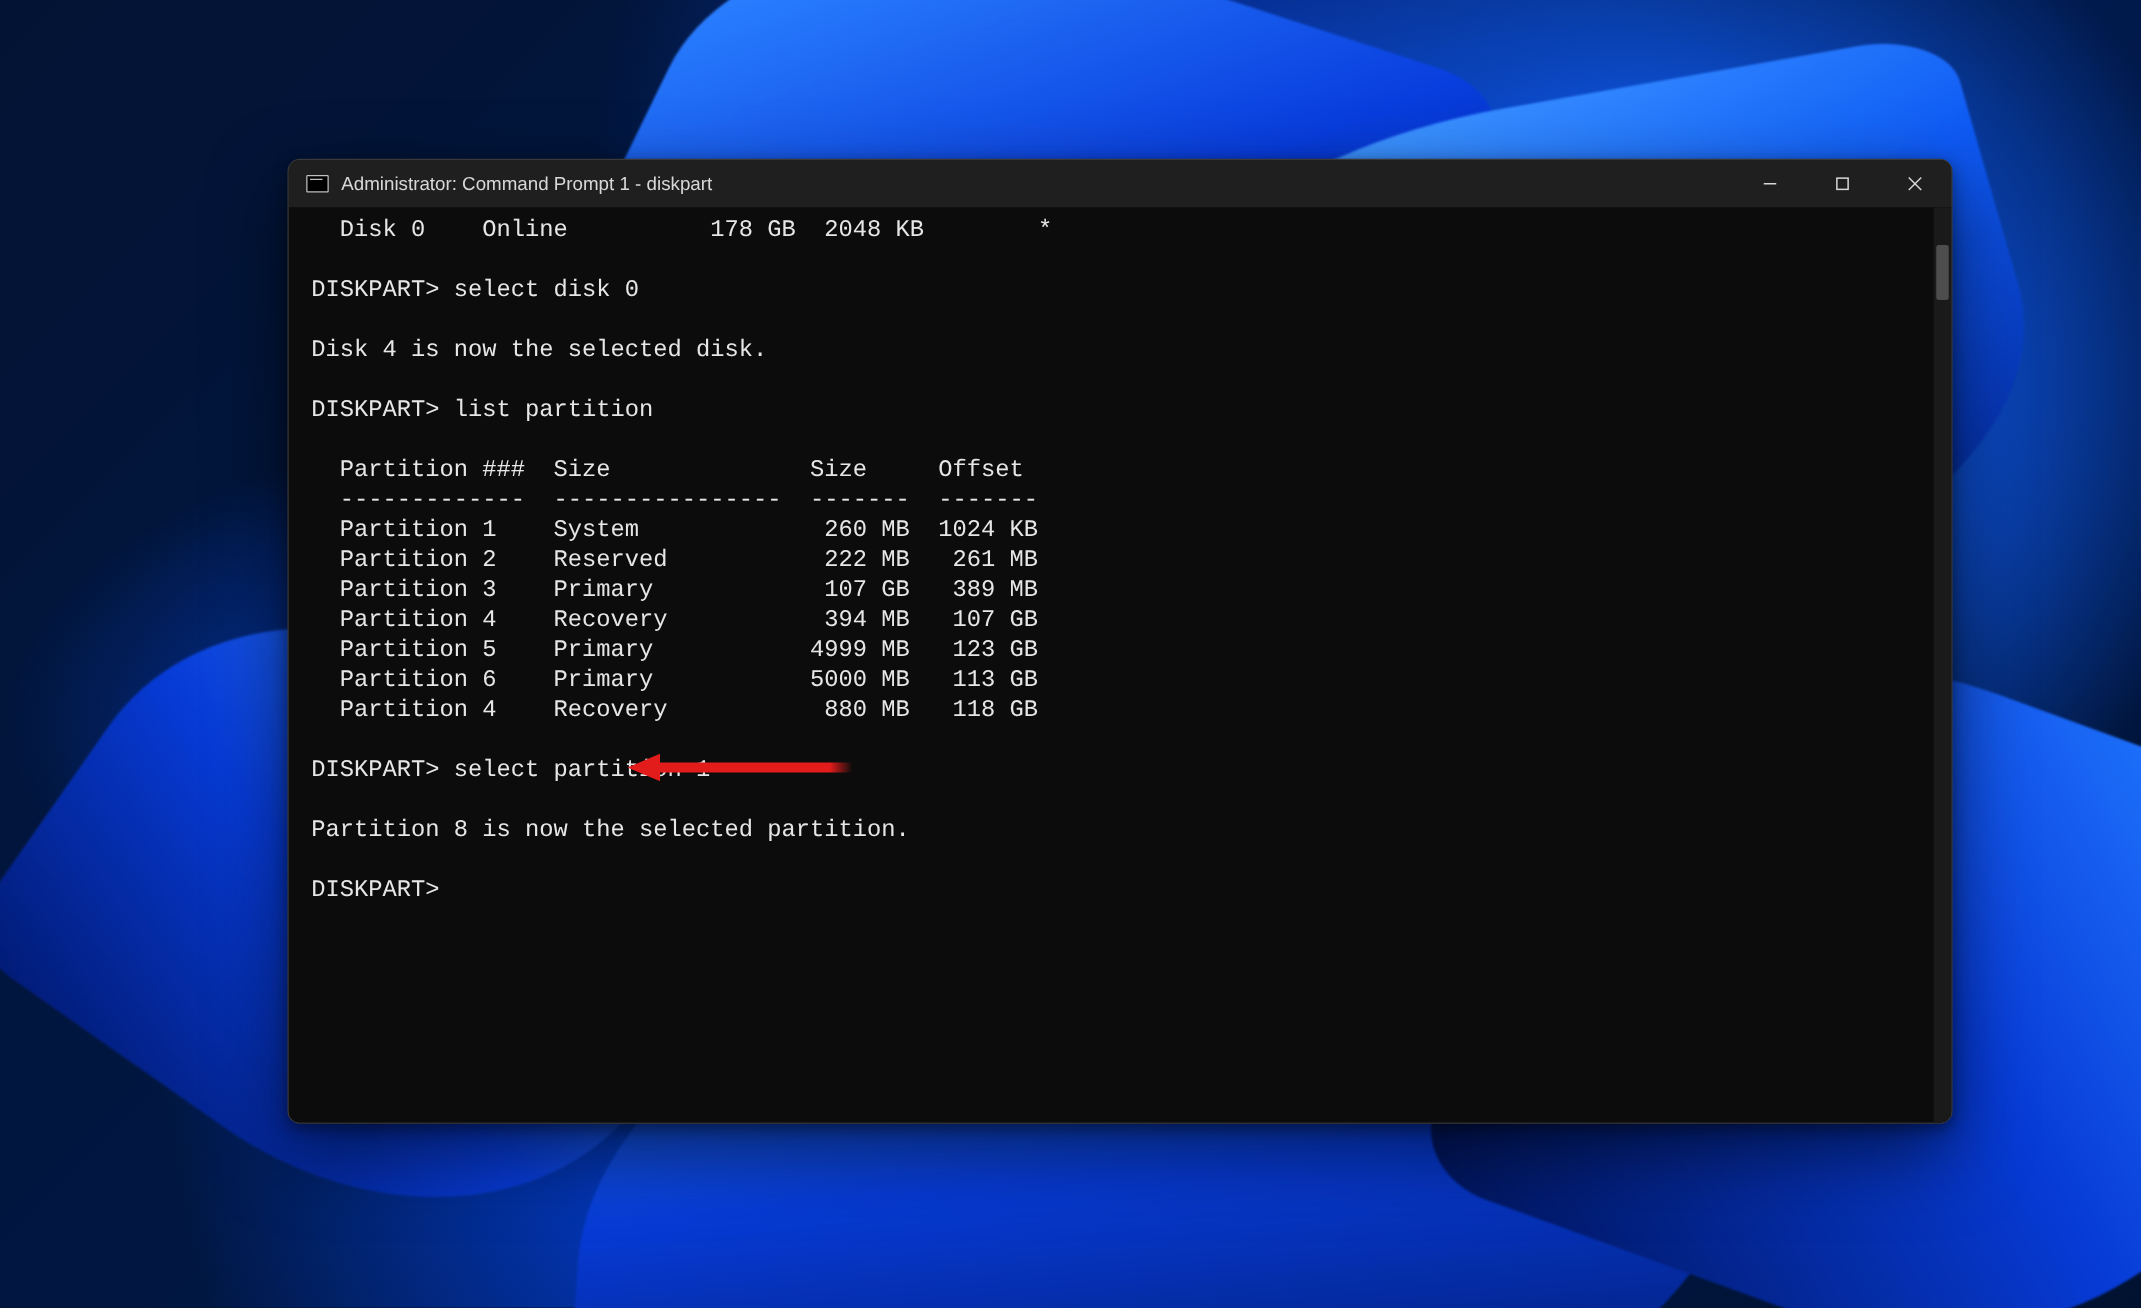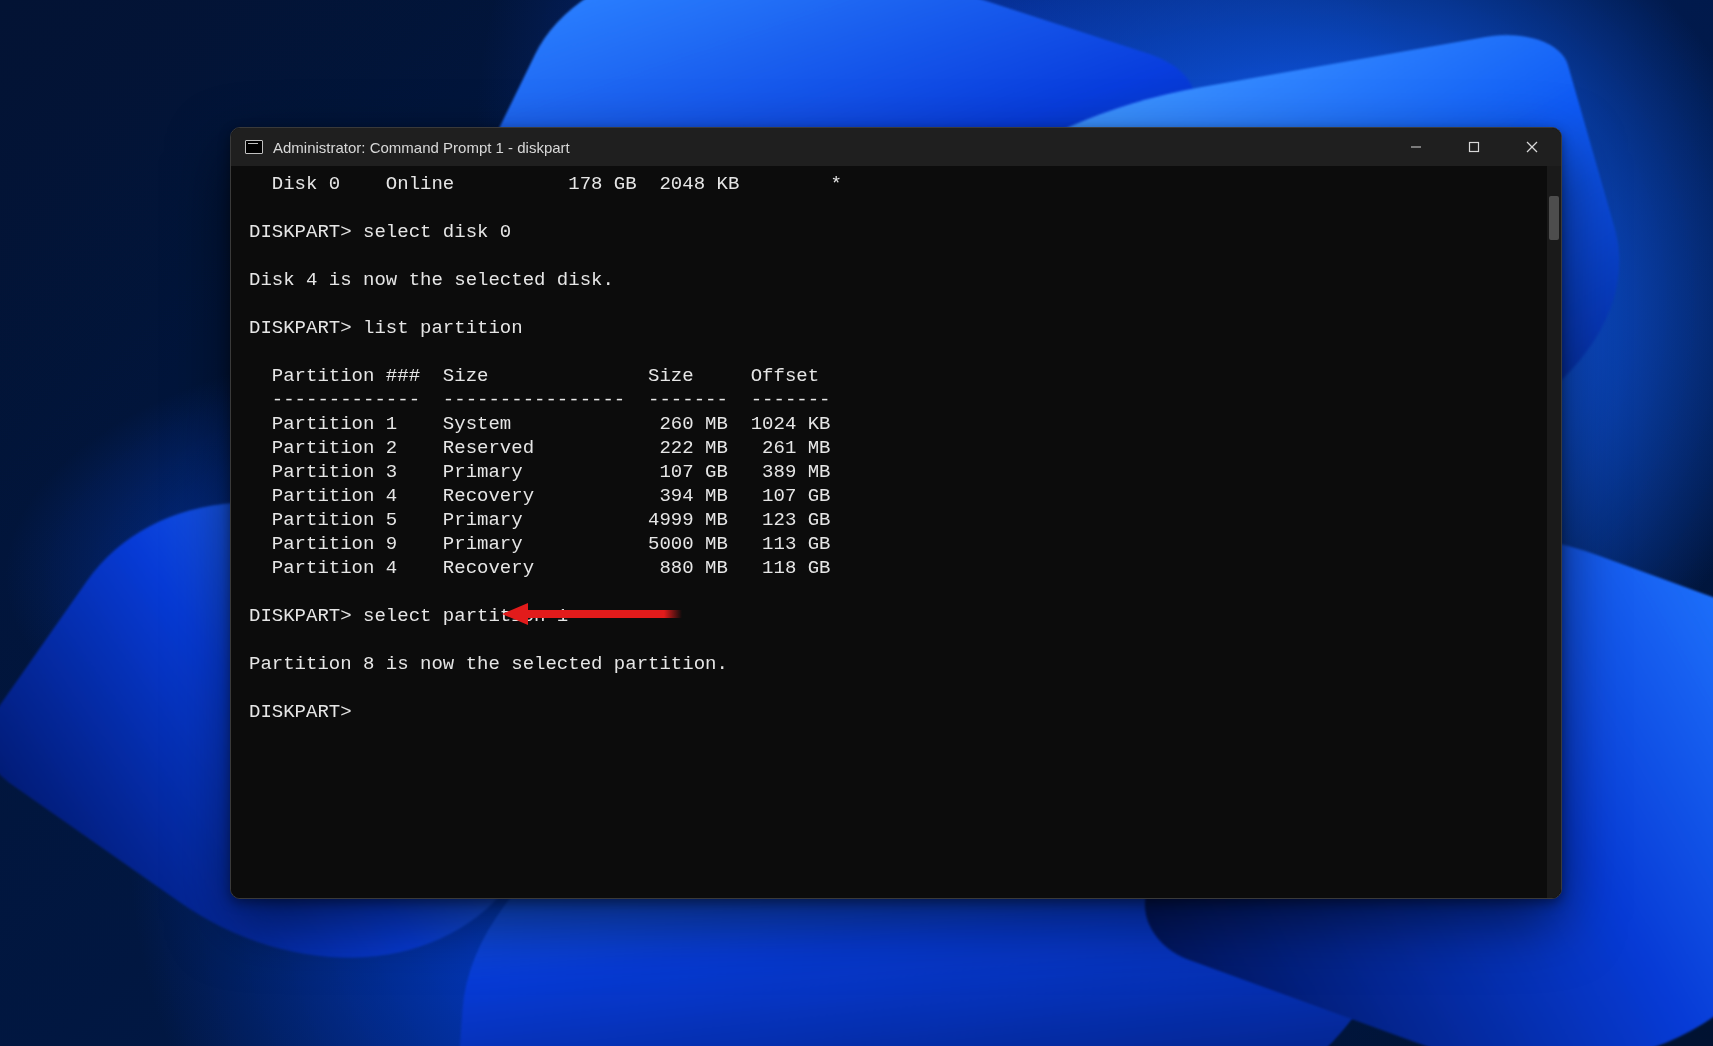--- a/index.html
+++ b/index.html
@@ -163,21 +163,21 @@
 
 <span>DISKPART&gt; list partition</span>
 
 <span>  Partition ###  Size              Size     Offset</span>
 <span>  -------------  ----------------  -------  -------</span>
 <span>  Partition 1    System             260 MB  1024 KB</span>
 <span>  Partition 2    Reserved           222 MB   261 MB</span>
 <span>  Partition 3    Primary            107 GB   389 MB</span>
 <span>  Partition 4    Recovery           394 MB   107 GB</span>
 <span>  Partition 5    Primary           4999 MB   123 GB</span>
-<span>  Partition 9    Primary           5000 MB   113 GB</span>
+<span>  Partition 6    Primary           5000 MB   113 GB</span>
 <span>  Partition 4    Recovery           880 MB   118 GB</span>
 
 <span>DISKPART&gt; select partition 1</span>
 
 <span>Partition 8 is now the selected partition.</span>
 
 <span>DISKPART&gt;</span></div>
 
     <div class="scrollbar-track">
       <div class="scrollbar-thumb" style="top:30px;height:44px;"></div>

